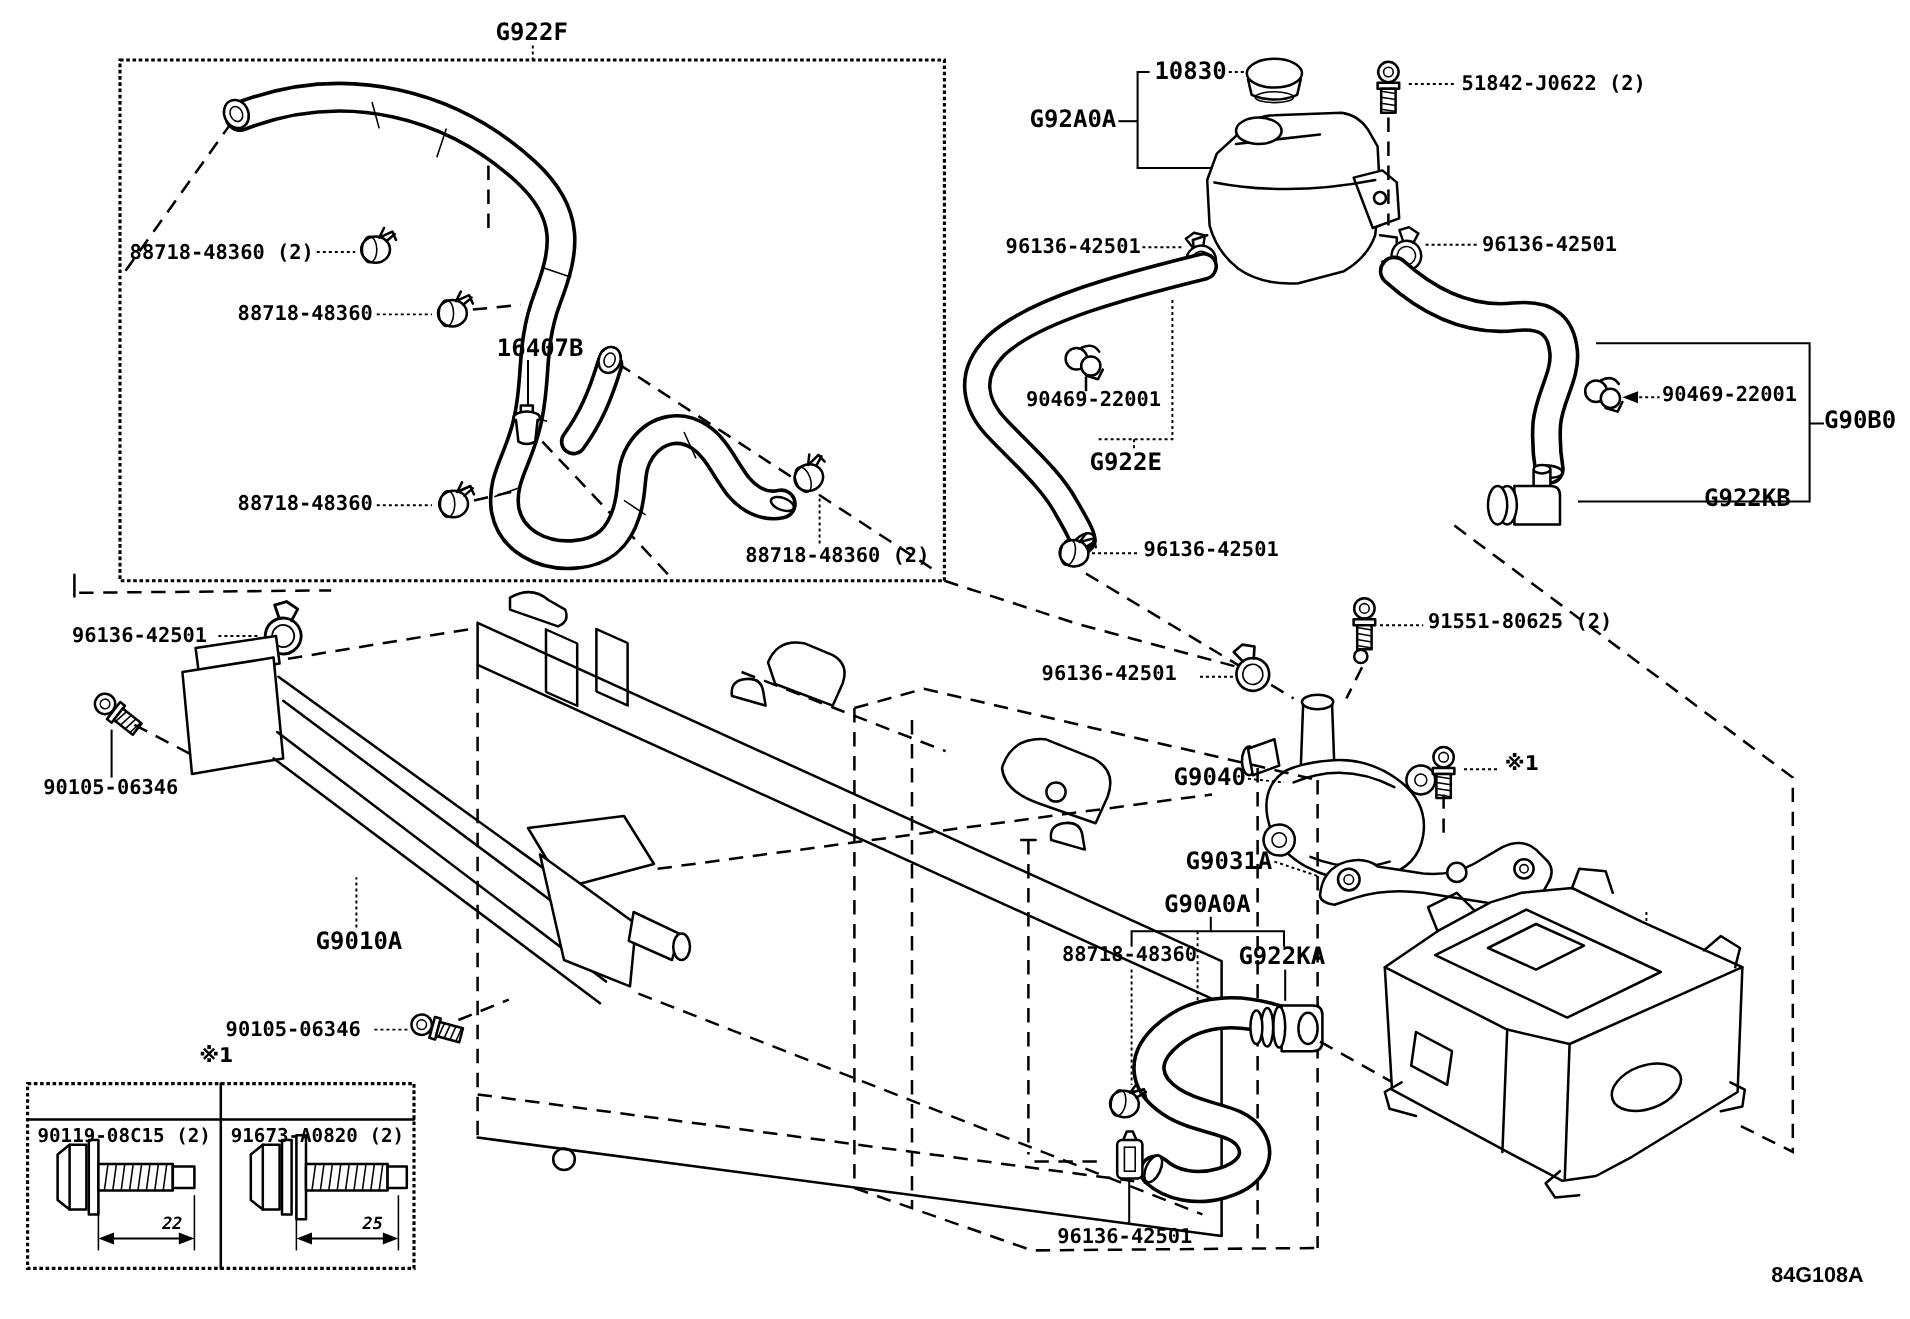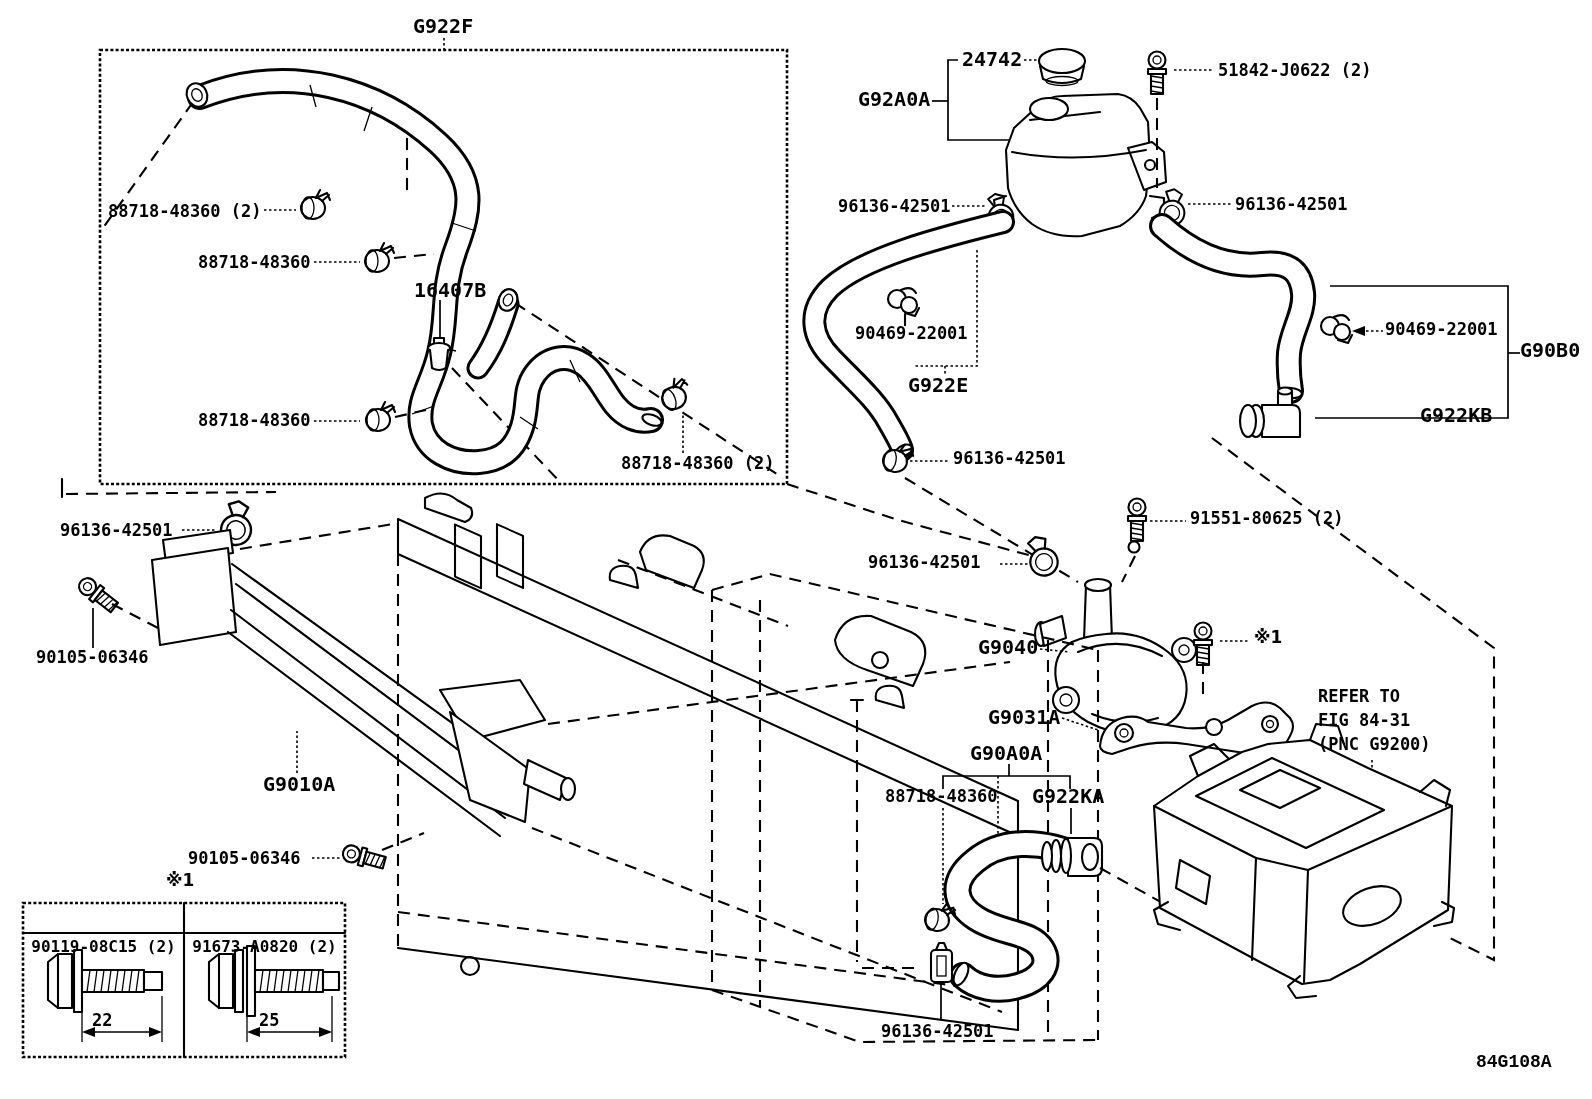--- a/index.html
+++ b/index.html
@@ -3,23 +3,23 @@
 <meta charset="utf-8">
 <style>
   * { margin:0; padding:0; box-sizing:border-box; }
   html,body { width:1592px; height:1099px; background:#fff; overflow:hidden; }
   .stage { position:relative; width:1592px; height:901px; font-family:"DejaVu Sans Mono",monospace; }
   .stage > svg { position:absolute; left:0; top:0; }
   .lbl { position:absolute; color:#000; white-space:nowrap; font-weight:bold; letter-spacing:0; z-index:5; }
   .pn  { font-size:17px; line-height:19px; }
   .grp { font-size:20px; line-height:22px; }
   .ref { font-family:"DejaVu Sans",sans-serif; font-size:17px; line-height:19px; }
-  .code{ font-family:Liberation Mono, monospace; font-size:18px; line-height:20px; }
+  .code{ font-family:Liberation Sans, sans-serif; font-size:18px; line-height:20px; }
   .th  { font-size:16px; width:161px; text-align:center; line-height:18px;margin-top:28px; }
-  .dim { font-size:17px; width:60px; text-align:left; line-height:19px; }
+  .dim { font-size:14px; width:60px; text-align:right; line-height:19px;font-style:italic; }
   .note div { font-size:17px; line-height:24px; }
   
   .k    { stroke:#000; fill:none; stroke-width:2.1; stroke-linecap:round; stroke-linejoin:round; }
   .kf   { stroke:#000; fill:#fff; stroke-width:2.1; stroke-linecap:round; stroke-linejoin:round; }
   .thin { stroke:#000; fill:none; stroke-width:1.3; }
   .sld  { stroke:#000; fill:none; stroke-width:1.7; }
   .leader { stroke:#000; fill:none; stroke-width:1.6; stroke-dasharray:2.5 2.5; }
   .dash { stroke:#000; fill:none; stroke-width:2.1; stroke-dasharray:12 8; stroke-linecap:butt; }
   .boxline { stroke:#000; fill:none; stroke-width:2.6; stroke-dasharray:3 2.2; }
   .hI { stroke:#fff; fill:none; stroke-linecap:round; stroke-linejoin:round; }
@@ -338,41 +338,36 @@
     <line class="sld" x1="258" y1="1032" x2="321" y2="1032"></line>
   </g>
 </svg>
 
   <div class="lbl grp" style="left:413px;top:15px">G922F</div>
   <div class="lbl pn" style="left:108px;top:202px">88718-48360 (2)</div>
   <div class="lbl pn" style="left:198px;top:253px">88718-48360</div>
   <div class="lbl grp" style="left:414px;top:279px">16407B</div>
   <div class="lbl pn" style="left:198px;top:411px">88718-48360</div>
   <div class="lbl pn" style="left:621px;top:454px">88718-48360 (2)</div>
-  <div class="lbl grp" style="left:962px;top:48px">24742</div>
+  <div class="lbl grp" style="left:962px;top:48px">10830</div>
   <div class="lbl pn" style="left:1218px;top:61px">51842-J0622 (2)</div>
   <div class="lbl grp" style="left:858px;top:88px">G92A0A</div>
   <div class="lbl pn" style="left:838px;top:197px">96136-42501</div>
   <div class="lbl pn" style="left:1235px;top:195px">96136-42501</div>
   <div class="lbl pn" style="left:855px;top:324px">90469-22001</div>
   <div class="lbl grp" style="left:908px;top:374px">G922E</div>
   <div class="lbl pn" style="left:953px;top:449px">96136-42501</div>
   <div class="lbl pn" style="left:1385px;top:320px">90469-22001</div>
   <div class="lbl grp" style="left:1520px;top:339px">G90B0</div>
   <div class="lbl grp" style="left:1420px;top:404px">G922KB</div>
   <div class="lbl pn" style="left:1190px;top:509px">91551-80625 (2)</div>
   <div class="lbl pn" style="left:868px;top:553px">96136-42501</div>
   <div class="lbl grp" style="left:978px;top:636px">G9040</div>
   <div class="lbl ref" style="left:1254px;top:628px;font-weight:bold">※1</div>
   <div class="lbl grp" style="left:988px;top:706px">G9031A</div>
-  <div class="lbl note" style="left:1318px;top:684px">
-    <div>REFER TO</div>
-    <div>FIG 84-31</div>
-    <div>(PNC G9200)</div>
-  </div>
   <div class="lbl grp" style="left:970px;top:742px">G90A0A</div>
   <div class="lbl pn" style="left:885px;top:787px">88718-48360</div>
   <div class="lbl grp" style="left:1032px;top:785px">G922KA</div>
   <div class="lbl pn" style="left:881px;top:1022px">96136-42501</div>
   <div class="lbl pn" style="left:60px;top:521px">96136-42501</div>
   <div class="lbl pn" style="left:36px;top:648px">90105-06346</div>
   <div class="lbl grp" style="left:263px;top:773px">G9010A</div>
   <div class="lbl pn" style="left:188px;top:849px">90105-06346</div>
   <div class="lbl ref" style="left:166px;top:871px;font-weight:bold">※1</div>
   <div class="lbl th" style="left:23px;top:910px">90119-08C15 (2)</div>

